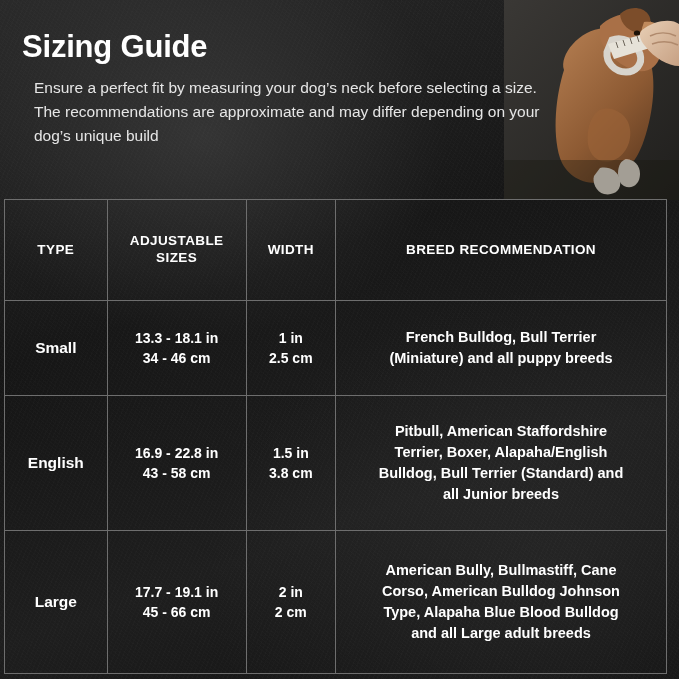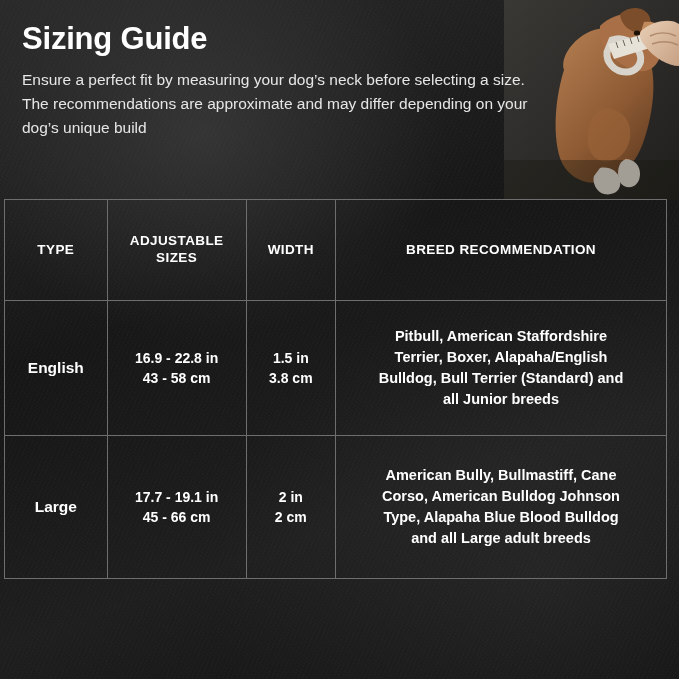--- a/index.html
+++ b/index.html
@@ -38,28 +38,28 @@
     position: absolute;
     top: 22px;
     left: 22px;
     width: 540px;
   }
   .title {
     color: #ffffff;
     font-size: 31px;
     font-weight: bold;
     letter-spacing: -0.2px;
-    margin: 0 0 12px 0;
+    margin: 8px 0 12px 0;
     line-height: 1.1;
   }
   .subtitle {
     color: #e6e6e6;
     font-size: 15.5px;
     line-height: 1.55;
-    margin: 0;
+    margin: 12px;
     max-width: 520px;
     font-weight: normal;
   }
 
   
   .photo {
     position: absolute;
     top: 0;
     right: 0;
     width: 175px;
@@ -211,20 +211,35 @@
           <th>TYPE</th>
           <th>
             <span class="line2">ADJUSTABLE</span>
             <span class="line2">SIZES</span>
           </th>
           <th>WIDTH</th>
           <th>BREED RECOMMENDATION</th>
         </tr>
       </thead>
       <tbody>
+        <tr class="row-small">
+          <td class="cell-type">Small</td>
+          <td class="cell-sizes">
+            <span class="line2">13.3 - 18.1 in</span>
+            <span class="line2">34 - 46 cm</span>
+          </td>
+          <td class="cell-width">
+            <span class="line2">1 in</span>
+            <span class="line2">2.5 cm</span>
+          </td>
+          <td class="cell-breed">
+            <span class="line2">French Bulldog, Bull Terrier</span>
+            <span class="line2">(Miniature) and all puppy breeds</span>
+          </td>
+        </tr>
         <tr class="row-medium">
           <td class="cell-type">English</td>
           <td class="cell-sizes">
             <span class="line2">16.9 - 22.8 in</span>
             <span class="line2">43 - 58 cm</span>
           </td>
           <td class="cell-width">
             <span class="line2">1.5 in</span>
             <span class="line2">3.8 cm</span>
           </td>

